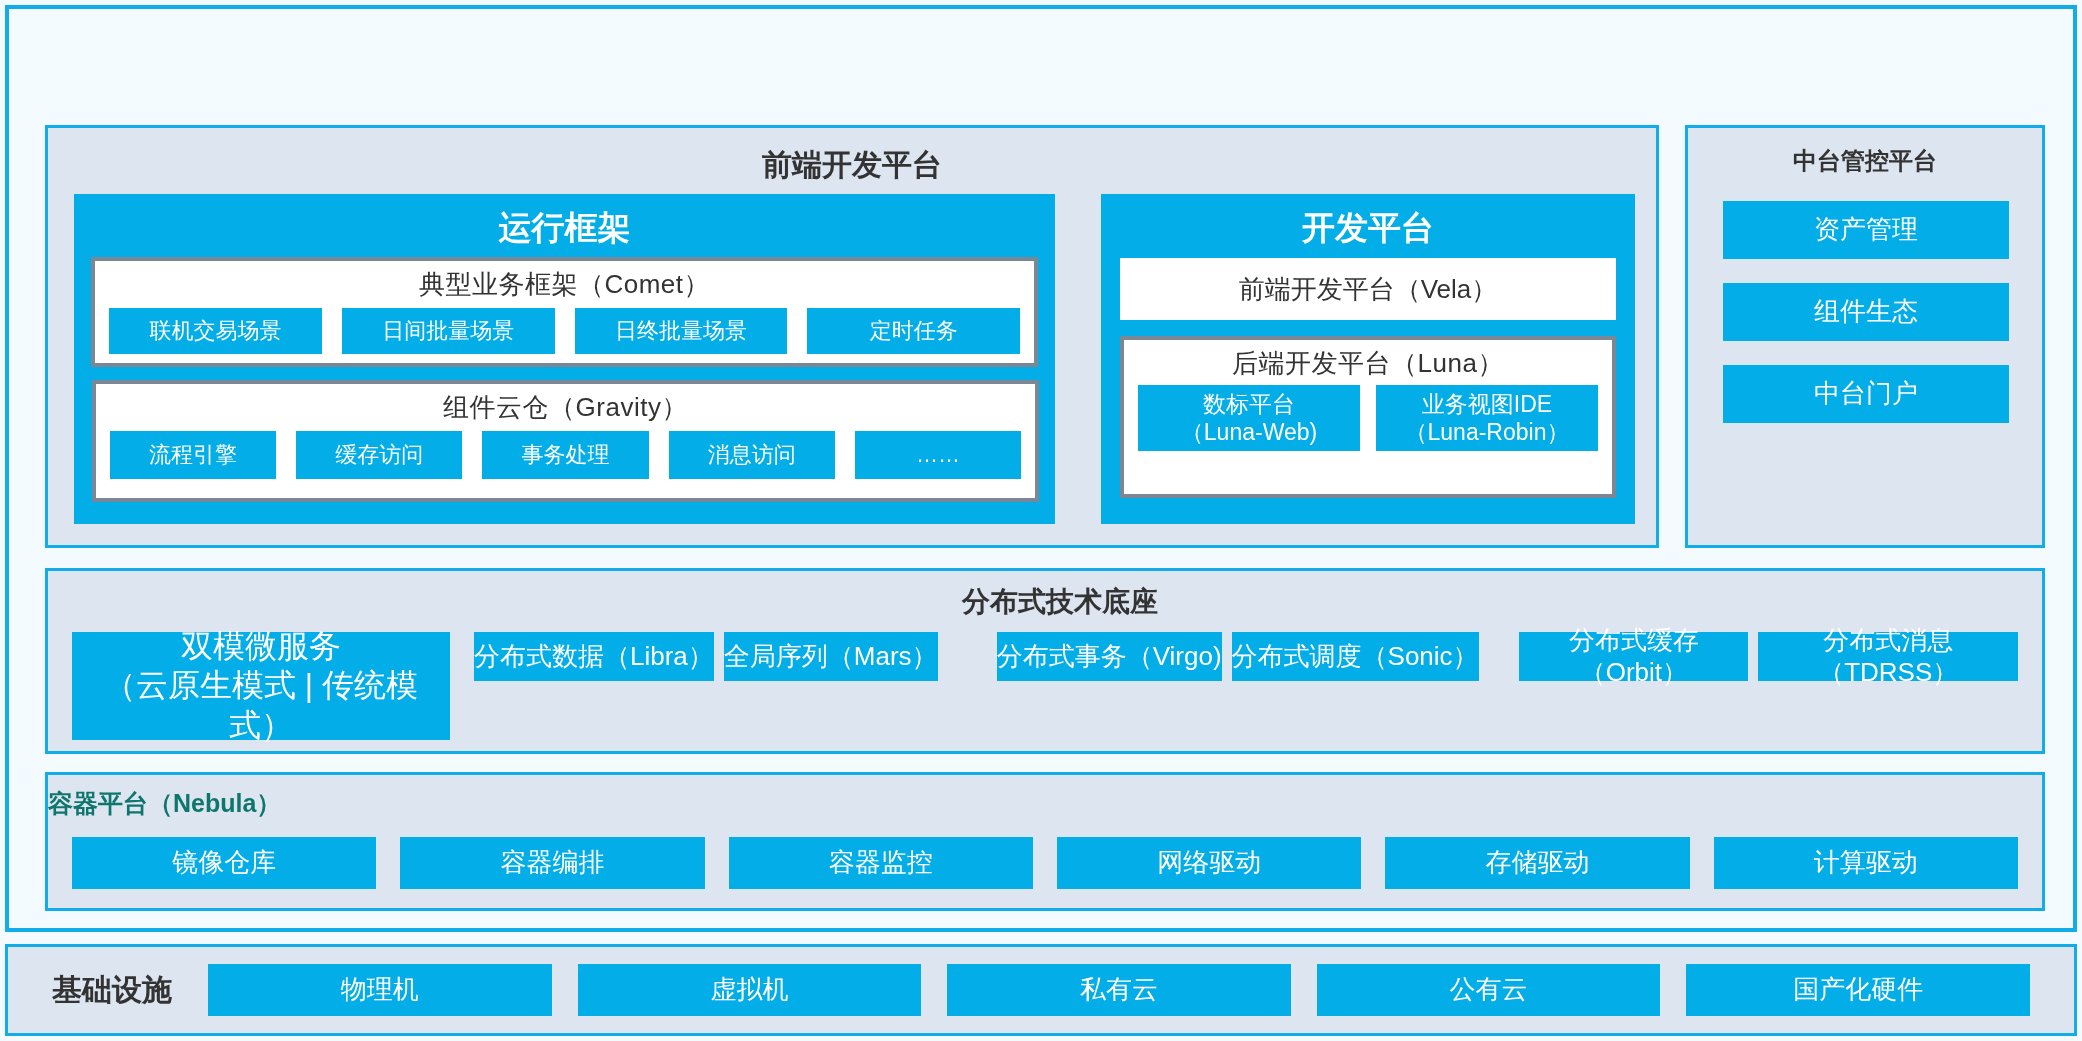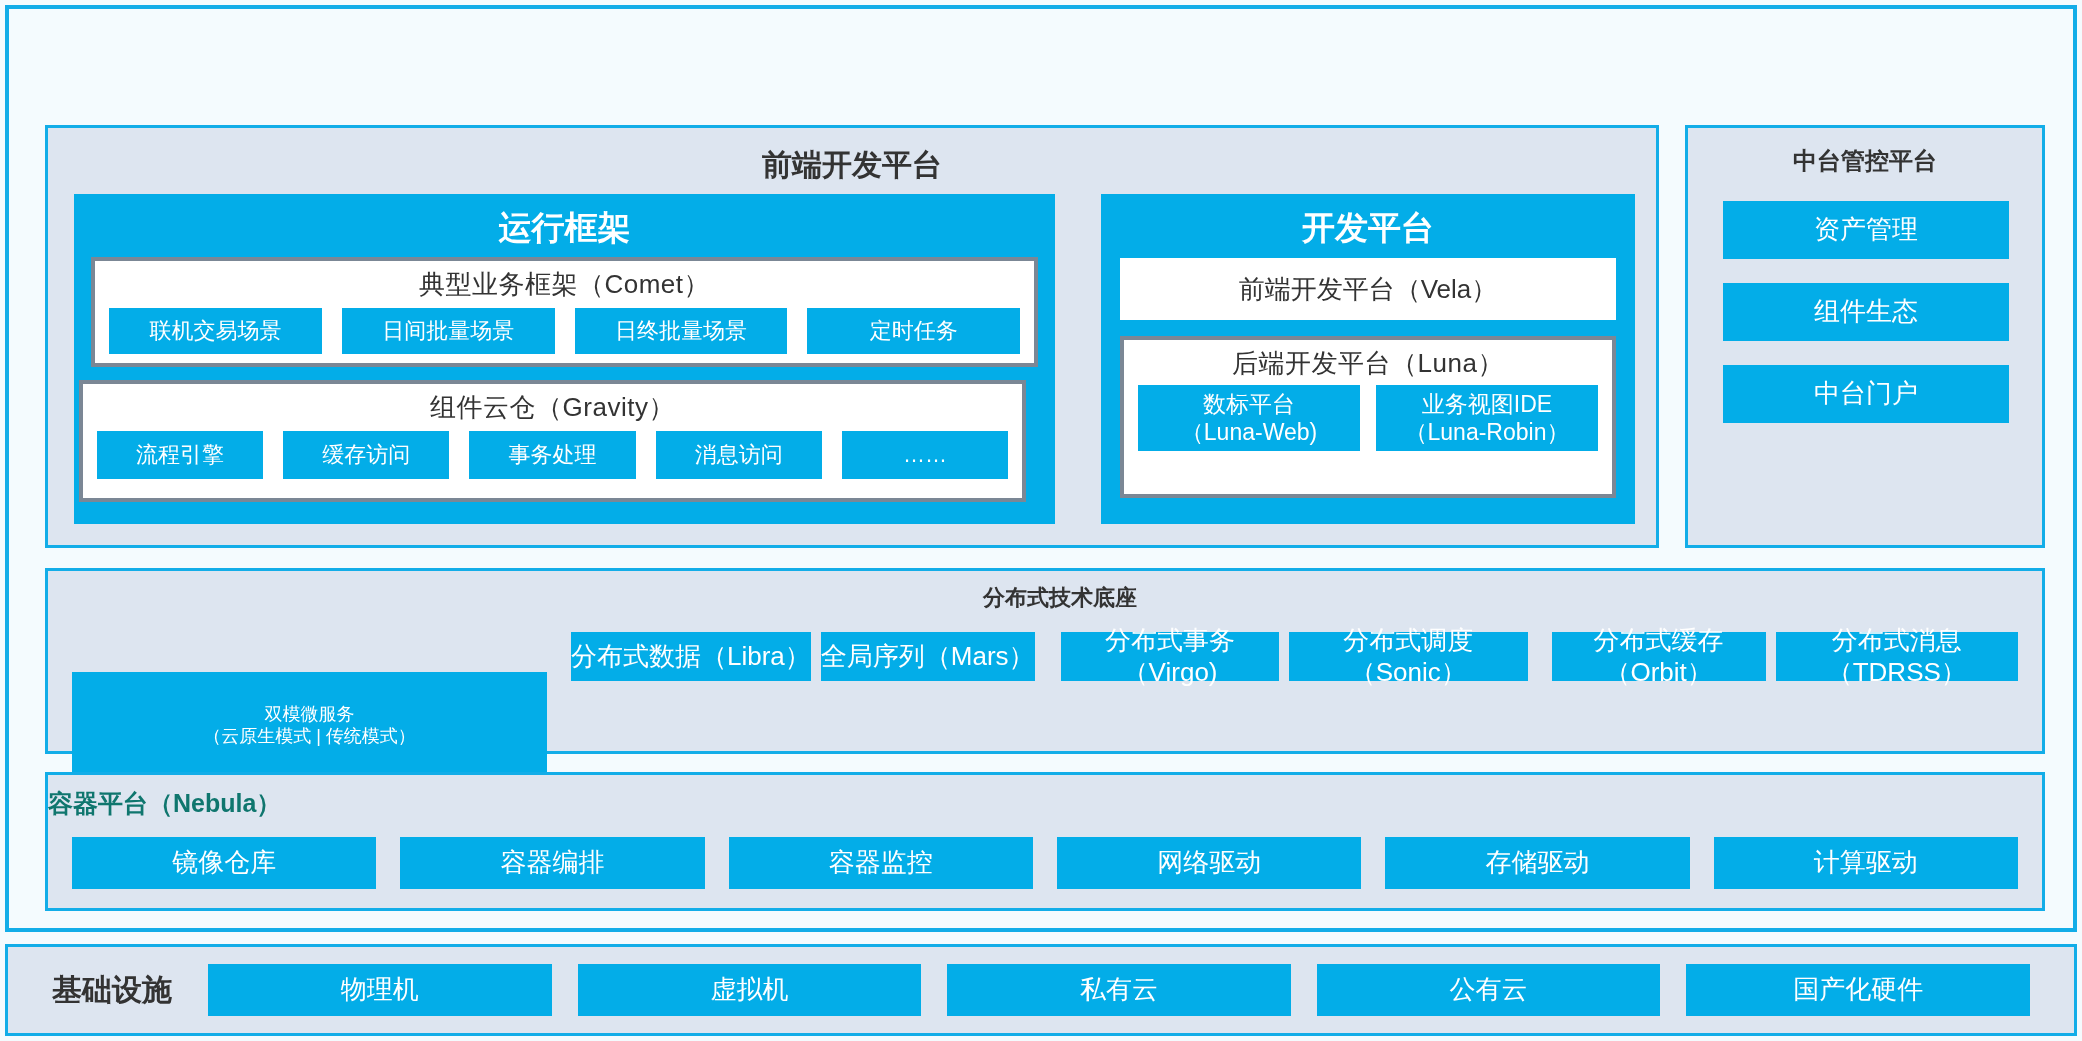--- a/index.html
+++ b/index.html
@@ -78,21 +78,21 @@
   }
   #runtime-title {
     position: absolute; left: 0; top: 12px; width: 100%;
     text-align: center; font-size: 33px; font-weight: bold; color: #ffffff;
   }
   #comet-box {
     position: absolute; left: 17px; top: 63px;
     width: 947px; height: 110px;
   }
   #gravity-box {
-    position: absolute; left: 5px; top: 186px;
+    position: absolute; left: 18px; top: 186px;
     width: 947px; height: 122px;
   }
   .sub-title {
     text-align: center; font-size: 26px; color: #333333;
     padding-top: 6px; letter-spacing: .5px;
   }
   .chip-row {
     display: flex; align-items: center; gap: 20px;
     padding: 6px 14px 0 14px;
   }
@@ -141,27 +141,27 @@
   #midoffice-items .cyan-block { height: 58px; font-size: 26px; }
 
   
   #distrib-panel {
     position: absolute;
     left: 36px; top: 559px;
     width: 2000px; height: 186px;
   }
   #distrib-title {
     position: absolute; left: 0; top: 12px; width: 100%;
-    text-align: center; font-size: 22px; font-weight: bold; color: #333333; padding-left: 30px;
+    text-align: center; font-size: 28px; font-weight: bold; color: #333333; padding-left: 30px;
   }
   #distrib-body {
     position: absolute; left: 24px; top: 61px; right: 24px;
     display: flex; gap: 24px;
   }
-  #distrib-msvc { width: 475px; height: 108px; font-size: 18px; margin-top: 40px; }
+  #distrib-msvc { width: 378px; height: 108px; font-size: 32px; }
   .distrib-col { flex: 1 1 0; display: flex; flex-direction: row; gap: 10px; }
   .distrib-col .cyan-block { height: 49px; font-size: 26px; }
 
   
   #container-panel {
     position: absolute;
     left: 36px; top: 763px;
     width: 2000px; height: 139px;
   }
   #container-title {

